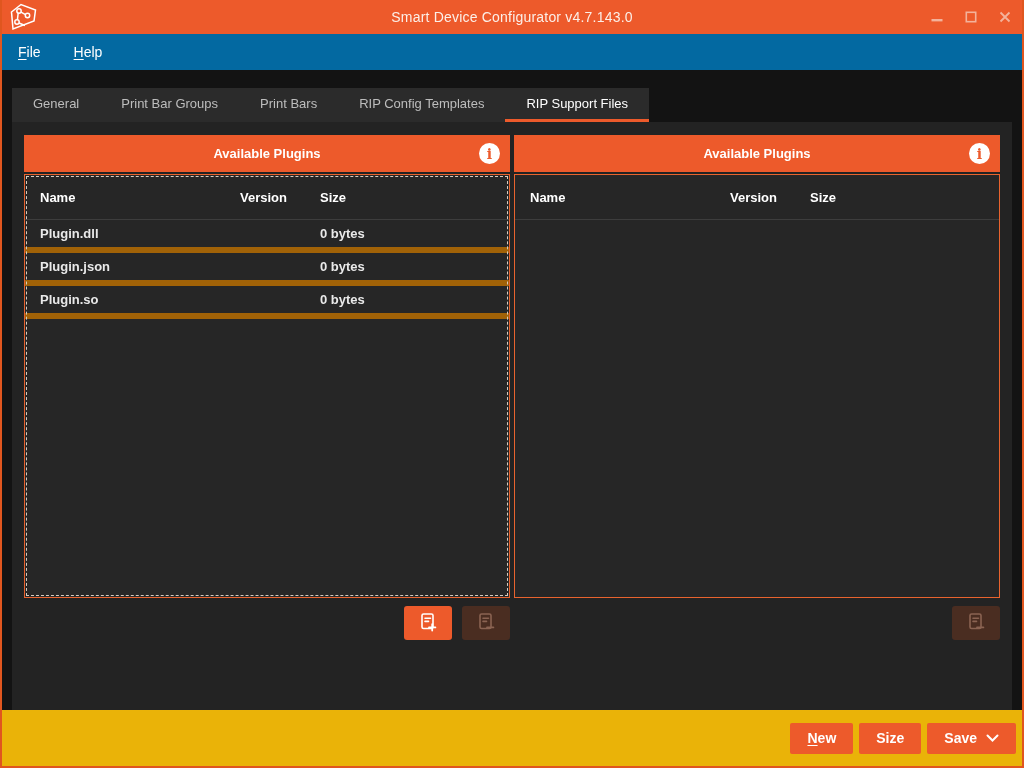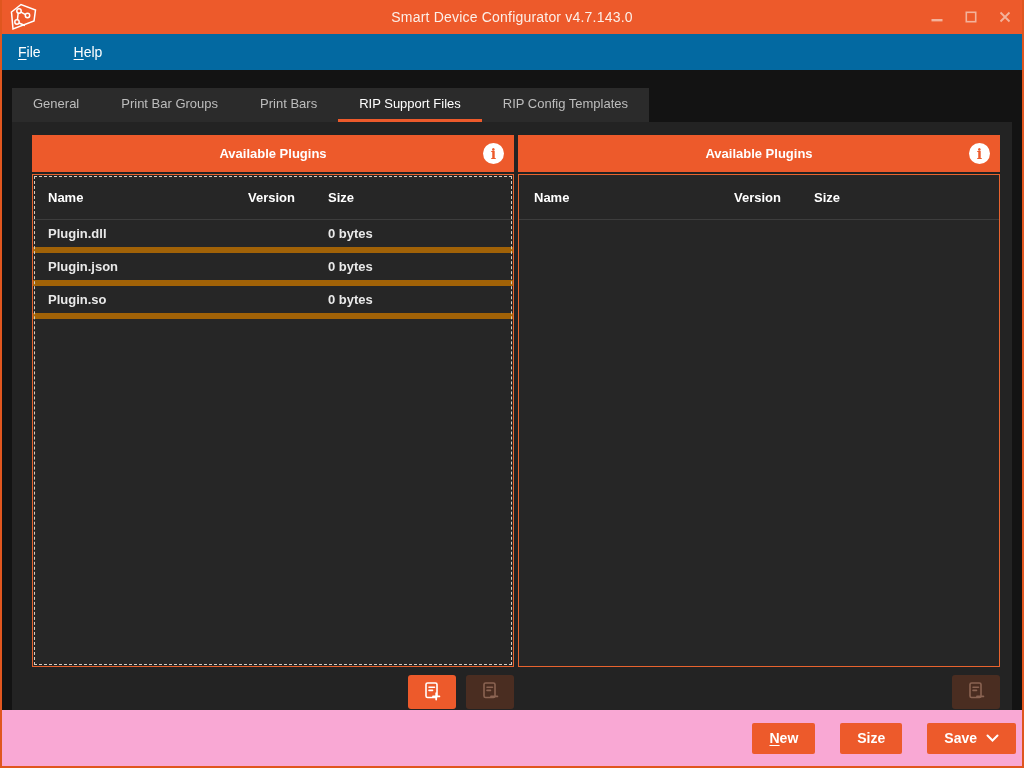--- a/index.html
+++ b/index.html
@@ -20,43 +20,43 @@
   .menuitem{color:#FFFFFF;font-size:14px;margin-right:33px;cursor:default;}
   .u{text-decoration:underline;text-underline-offset:2px;}
 
   
   .tabwrap{margin:18px 0 0 10px;flex:none;}
   .tabstrip{display:inline-flex;background:#2B2B2B;height:34px;}
   .tab{padding:0 21px;display:flex;align-items:center;color:#BDBDBD;font-size:13px;font-weight:400;border-bottom:3px solid transparent;cursor:default;white-space:nowrap;}
   .tab.active{color:#FFFFFF;border-bottom-color:#ED5A2B;}
 
   
-  .content{margin:0 10px;height:588px;background:#232323;display:flex;flex-direction:column;padding:13px 12px 0 20px;flex:none;}
+  .content{margin:0 10px;height:588px;background:#232323;display:flex;flex-direction:column;padding:13px 12px 0 12px;flex:none;}
   .panels{display:flex;gap:4px;flex:none;}
   .panel{flex:1;display:flex;flex-direction:column;min-width:0;}
   .panel-header{height:37px;background:#ED5A2B;display:flex;align-items:center;justify-content:center;position:relative;flex:none;margin-bottom:2px;}
   .panel-title{color:#FFFFFF;font-size:13px;font-weight:700;}
   .info-badge{position:absolute;right:10px;top:8px;width:21px;height:21px;border-radius:50%;background:#FFFFFF;color:#ED5A2B;display:flex;align-items:center;justify-content:center;font-family:"DejaVu Serif",serif;font-weight:700;font-size:14px;cursor:default;}
 
-  .table{height:493px;background:#262626;overflow:hidden;}
+  .table{height:424px;background:#262626;overflow:hidden;}
   .table.droptarget{border:1px solid #E8632E;outline:1px dashed #D8CCBF;outline-offset:-3px;}
   .table.plain{border:1px solid #E8632E;}
   .thead{display:grid;grid-template-columns:200px 80px 1fr;padding:0 15px;height:45px;align-items:center;border-bottom:1px solid #3D3D3D;}
   .th{color:#FFFFFF;font-size:13px;font-weight:700;}
   .trow{display:grid;grid-template-columns:200px 80px 1fr;padding:0 15px;height:33px;align-items:center;border-bottom:6px solid #a16207;cursor:default;}
   .td{color:#E9E9E9;font-size:13px;font-weight:700;white-space:nowrap;overflow:hidden;}
 
   .panel-actions{display:flex;gap:4px;margin-top:8px;flex:none;}
   .actions-half{flex:1;display:flex;justify-content:flex-end;gap:10px;}
   .iconbtn{width:48px;height:34px;border:none;border-radius:3px;display:flex;align-items:center;justify-content:center;padding:0;cursor:pointer;}
   .iconbtn.primary{background:#ED5A2B;}
   .iconbtn.disabled{background:#4A2D21;cursor:default;}
 
   
-  .footer{flex:1;background:#f9a8d4;display:flex;align-items:center;justify-content:flex-end;gap:25px;padding-right:6px;}
+  .footer{flex:1;background:#eab308;display:flex;align-items:center;justify-content:flex-end;gap:6px;padding-right:6px;}
   .btn{height:31px;background:#ED5A2B;border:none;border-radius:2px;color:#FFFFFF;font-family:inherit;font-size:14px;font-weight:700;padding:0 17px;display:flex;align-items:center;gap:9px;cursor:pointer;}
 </style>
 </head>
 <body>
 
 <div class="window">
 
   <div class="titlebar">
     <span class="logo">
       <svg width="30" height="30" viewBox="0 0 30 30" fill="none" stroke="#FFFFFF" stroke-width="1.5">
@@ -90,22 +90,22 @@
   <div class="menubar">
     <span class="menuitem"><span class="u">F</span><span>ile</span></span>
     <span class="menuitem"><span class="u">H</span><span>elp</span></span>
   </div>
 
   <div class="tabwrap">
     <div class="tabstrip">
       <div class="tab">General</div>
       <div class="tab">Print Bar Groups</div>
       <div class="tab">Print Bars</div>
+      <div class="tab">RIP Config Templates</div>
       <div class="tab active">RIP Support Files</div>
-      <div class="tab">RIP Config Templates</div>
     </div>
   </div>
 
   <div class="content">
     <div class="panels">
 
       <div class="panel">
         <div class="panel-header">
           <span class="panel-title">Available Plugins</span>
           <span class="info-badge">i</span>

